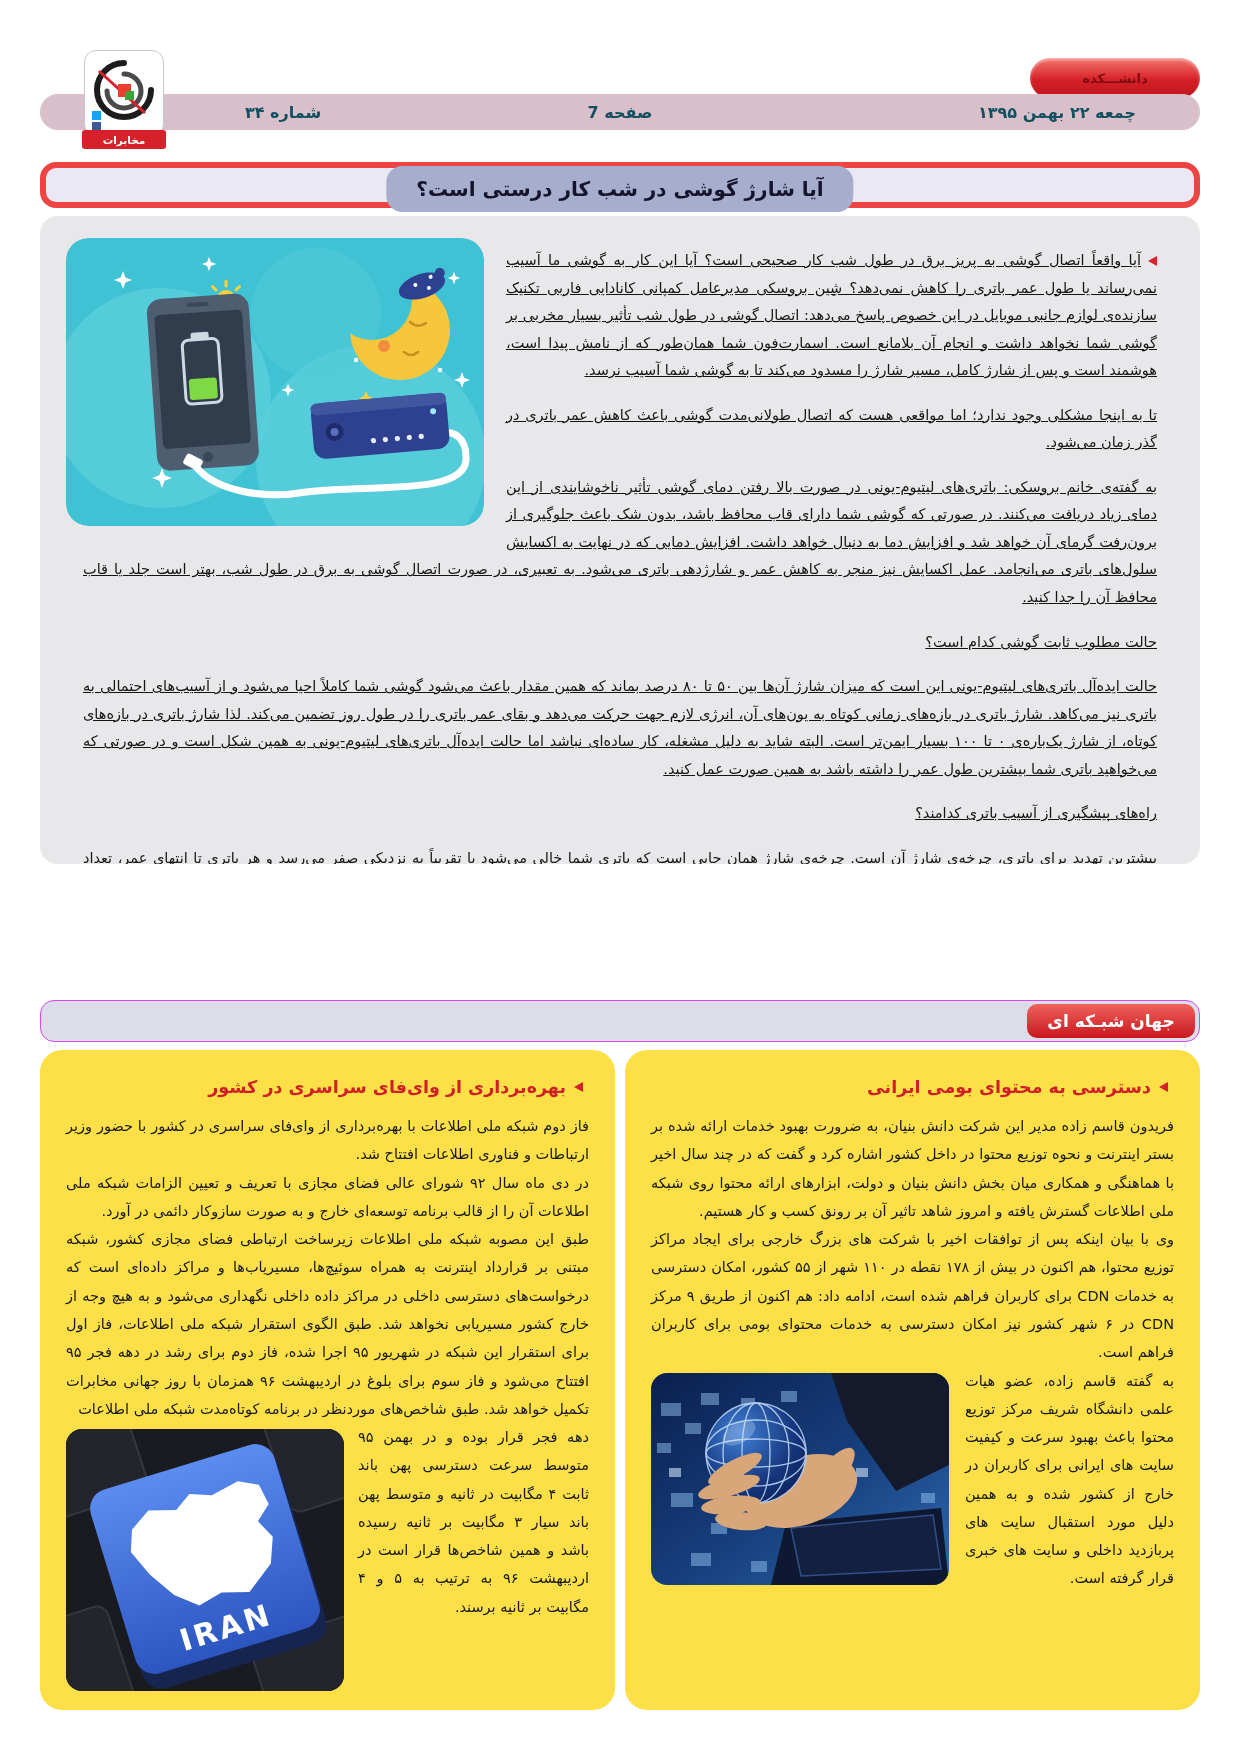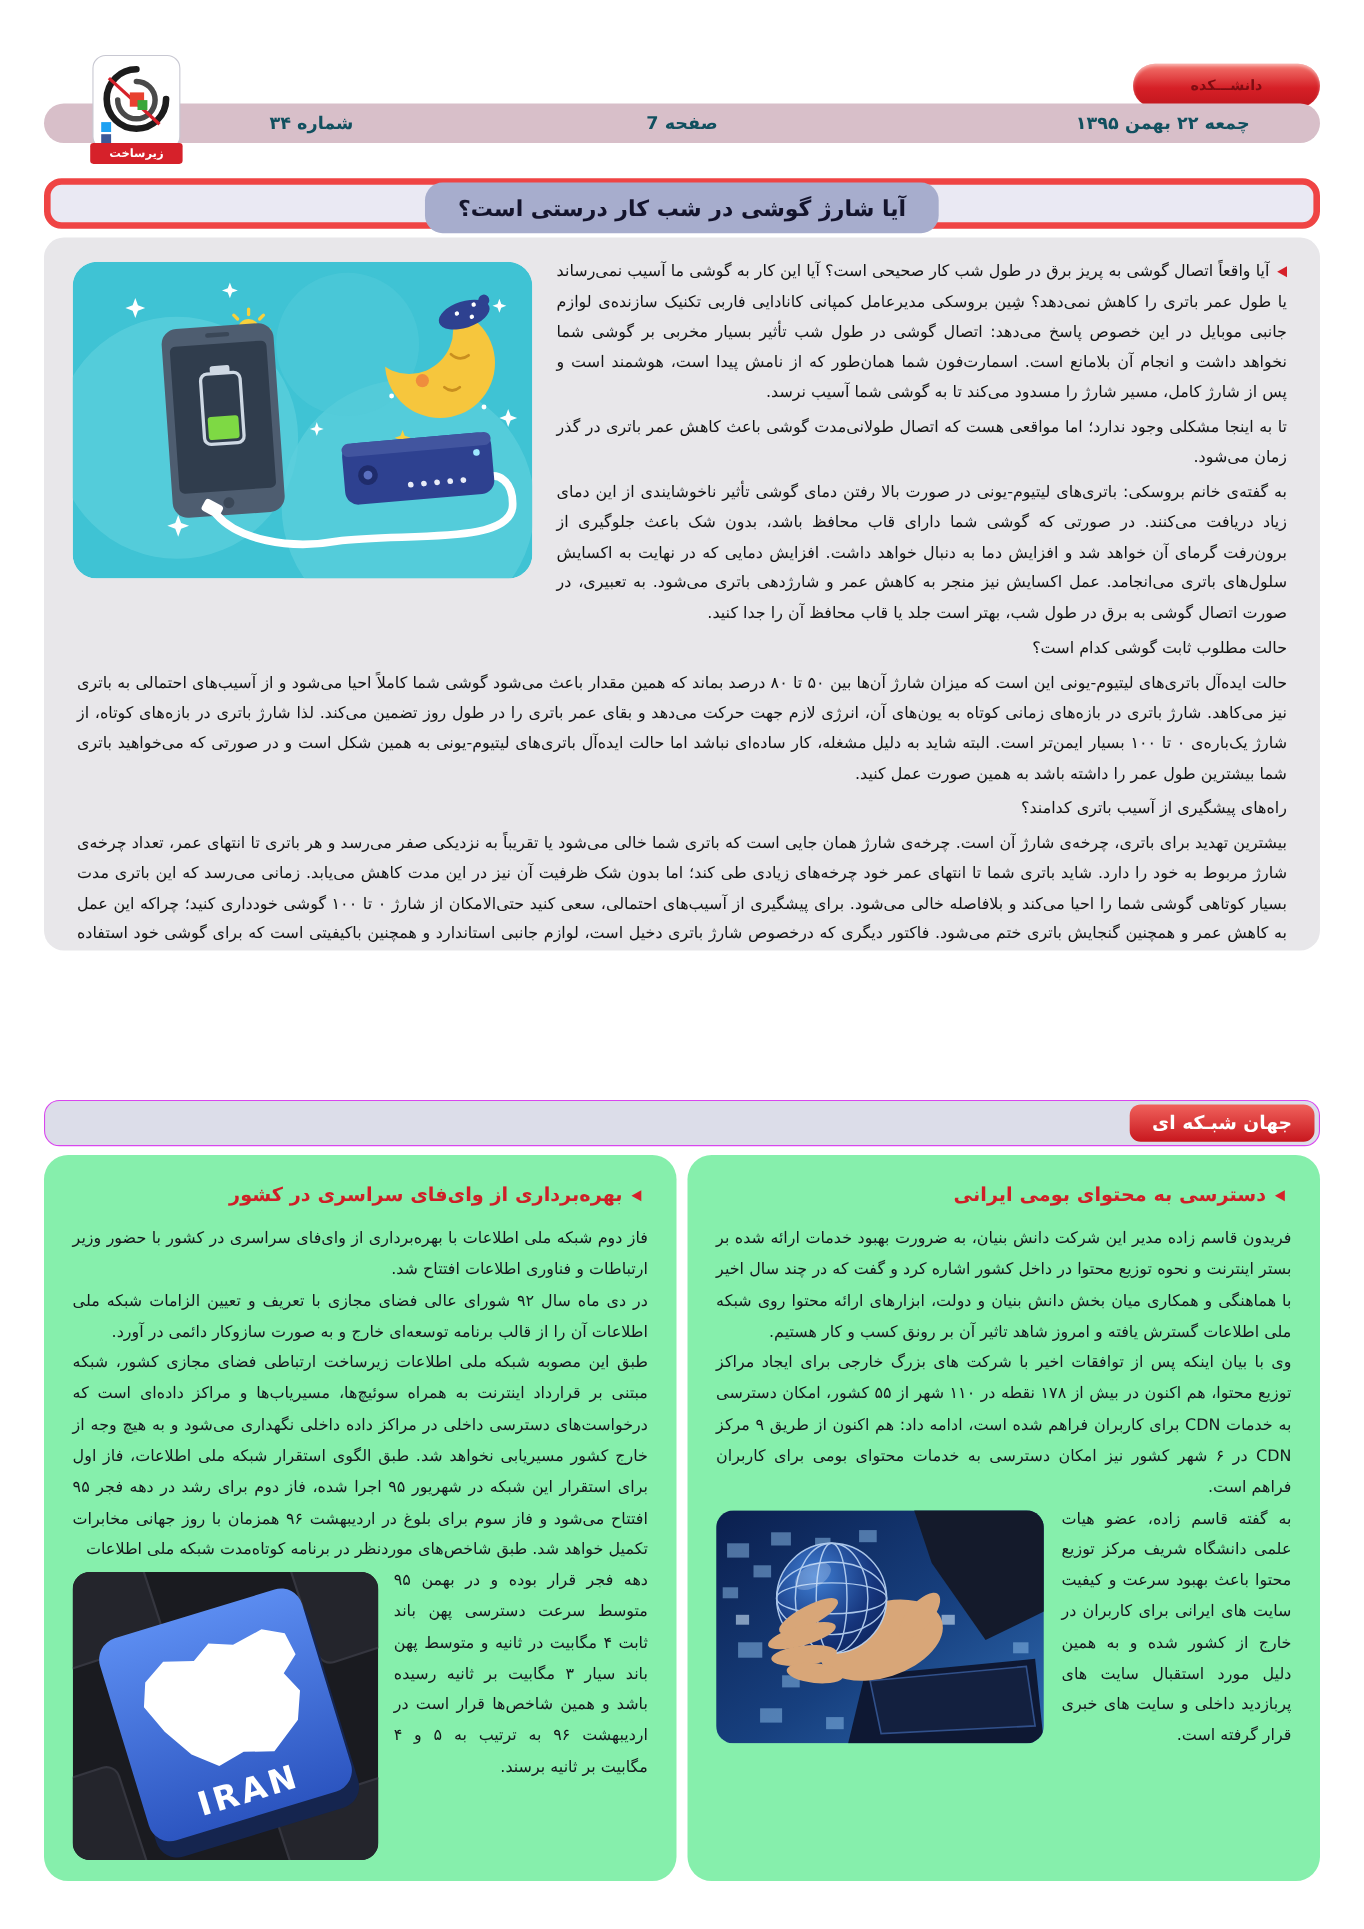--- a/index.html
+++ b/index.html
@@ -30,39 +30,39 @@
             background:#eae9f3; border:6px solid #ef4444; border-radius:16px; }
   .t1pill { position:absolute; left:50%; top:-2px; transform:translateX(-50%);
             height:46px; min-width:350px; padding:0 30px;
             background:#a7adcd; border-radius:16px;
             display:flex; align-items:center; justify-content:center;
             font-weight:bold; font-size:20px; color:#14142c; white-space:nowrap; }
   .art1 { position:absolute; left:40px; right:40px; top:216px; height:648px;
           background:#e8e7ea; border-radius:18px; padding:14px 26px 10px;
           direction:rtl; text-align:justify; font-size:14.5px; line-height:1.9;
           color:#141414; overflow:hidden; }
-  .art1 p { margin:4px; }
+  .art1 p { margin:17px;text-decoration:underline; }
   .illus1 { float:left; width:418px; height:288px; margin:8px 22px 8px 0;
             border-radius:22px; overflow:hidden; }
   .tri { display:inline-block; width:0; height:0;
          border-top:5px solid transparent; border-bottom:5px solid transparent;
          border-right:9px solid #d6212a; }
   .tri-inline { margin-left:7px; vertical-align:middle; }
 
   
   .net-bar { position:absolute; left:40px; right:40px; top:1000px; height:42px;
              background:#dcdde9; border:1px solid #d946ef; border-radius:14px; }
   .net-badge { position:absolute; right:4px; top:50%; transform:translateY(-50%);
                height:34px; min-width:168px; padding:0 18px;
                background:linear-gradient(180deg,#f0625c,#c8171e);
                border-radius:10px; display:flex; align-items:center; justify-content:center;
                color:#ffffff; font-weight:bold; font-size:17px; white-space:nowrap; }
   .cols { position:absolute; left:40px; right:40px; top:1050px; height:660px;
           display:flex; gap:10px; direction:rtl; }
-  .col { flex:1; background:#86efac; border-radius:22px; padding:12px 26px 12px;
+  .col { flex:1; background:#fde047; border-radius:22px; padding:12px 26px 12px;
          direction:rtl; text-align:justify; font-size:14.5px; line-height:1.95;
          color:#16181c; overflow:hidden; }
   .col-head { display:flex; align-items:center; gap:8px; margin:8px 6px 8px 0;
               color:#cf1f27; font-weight:bold; font-size:17.5px; }
   .col p { margin:0; }
   .photo-globe { float:left; width:298px; height:212px; margin:6px 16px 4px 0;
                  border-radius:16px; overflow:hidden; }
   .photo-iran  { float:left; width:278px; height:262px; margin:6px 14px 0 0;
                  border-radius:16px; overflow:hidden; }
   svg { display:block; }
@@ -87,21 +87,21 @@
       <path d="M39 12 a 27 27 0 1 0 27 27" fill="none" stroke="#1c1c1c" stroke-width="6" stroke-linecap="round"></path>
       <path d="M39 23 a 17 17 0 1 1 -17 17" fill="none" stroke="#4a4a4a" stroke-width="5" stroke-linecap="round"></path>
       <line x1="14" y1="20" x2="60" y2="62" stroke="#d6212a" stroke-width="3"></line>
       <rect x="33" y="33" width="13" height="13" fill="#e8412f"></rect>
       <rect x="40" y="40" width="9" height="9" fill="#3aa63a"></rect>
       <rect x="7" y="60" width="9" height="9" fill="#1da1f2"></rect>
       <rect x="7" y="71" width="9" height="9" fill="#3b5998"></rect>
     </svg>
   </div>
   <div class="logo-ribbon">
-    <span>زیرساخت</span>
+    <span>مخابرات</span>
   </div>
 
   <div class="t1wrap">
     <div class="t1pill">
       <span>آیا شارژ گوشی در شب کار درستی است؟</span>
     </div>
   </div>
 
   <div class="art1">
 

